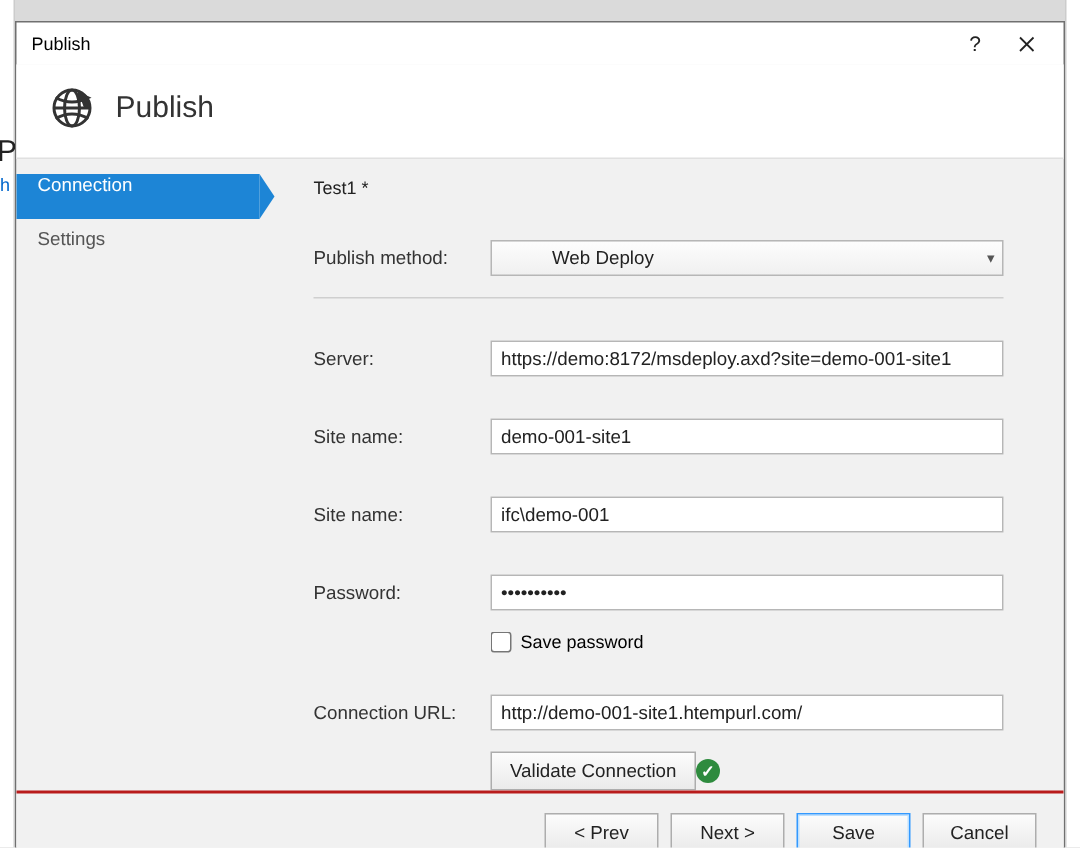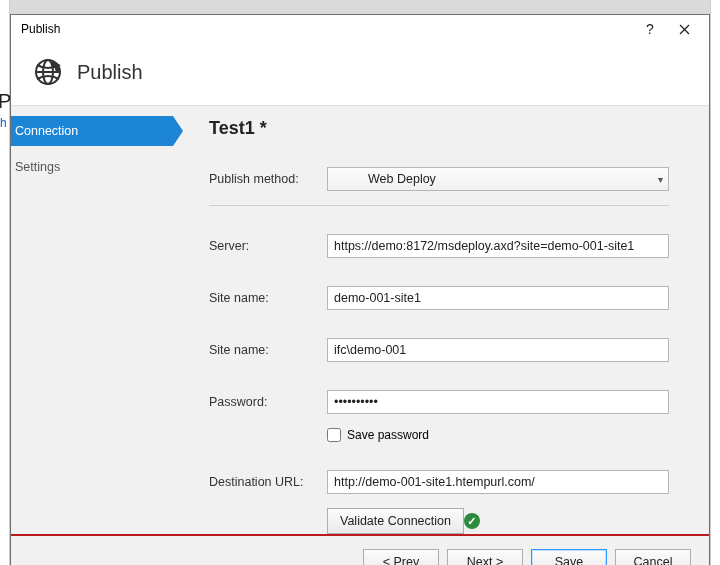--- a/index.html
+++ b/index.html
@@ -55,22 +55,21 @@
       display: flex;
       padding: 10px 0 0 0;
     }
     .nav {
       width: 162px;
       padding: 0 0 0 0;
     }
     .nav-item {
       height: 30px;
       display: flex;
-      align-items: center;
-      padding: 0 4px;
+      padding: 0 14px;
       font-size: 12.5px;
       color: #555;
       position: relative;
       cursor: pointer;
       margin-bottom: 6px;
     }
     .nav-item.active {
       background: #1d85d6;
       color: #fff;
     }
@@ -80,21 +79,21 @@
       right: -10px; top: 0;
       width: 0; height: 0;
       border-top: 15px solid transparent;
       border-bottom: 15px solid transparent;
       border-left: 10px solid #1d85d6;
     }
     .form {
       flex: 1;
       padding: 2px 40px 0 36px;
     }
-    .profile-name { font-size: 18px; font-weight: 700; color: #222; margin-bottom: 22px; }
+    .profile-name { font-size: 12px; font-weight: 400; color: #222; margin-bottom: 22px; }
     .row {
       display: flex;
       align-items: center;
       margin-bottom: 14px;
       margin-top: 28px;
     }
     .row label {
       width: 118px;
       font-size: 12.5px;
       color: #333;
@@ -228,21 +227,21 @@
         </div>
         <div class="row">
           <label>Password:</label>
           <input type="text" class="ctrl" value="••••••••••" style="">
         </div>
         <div class="checkrow">
           <input type="checkbox" style="">
           <span>Save password</span>
         </div>
         <div class="row">
-          <label>Destination URL:</label>
+          <label>Connection URL:</label>
           <input type="text" class="ctrl" value="http://demo-001-site1.htempurl.com/" style="">
         </div>
 
         <div class="validate-row">
           <button class="btn">Validate Connection</button>
           <div class="check-ok">✓</div>
         </div>
       </div>
     </div>
 

